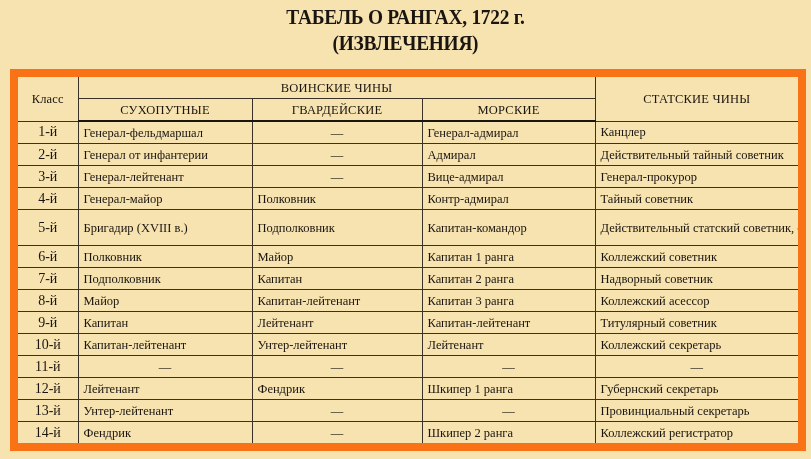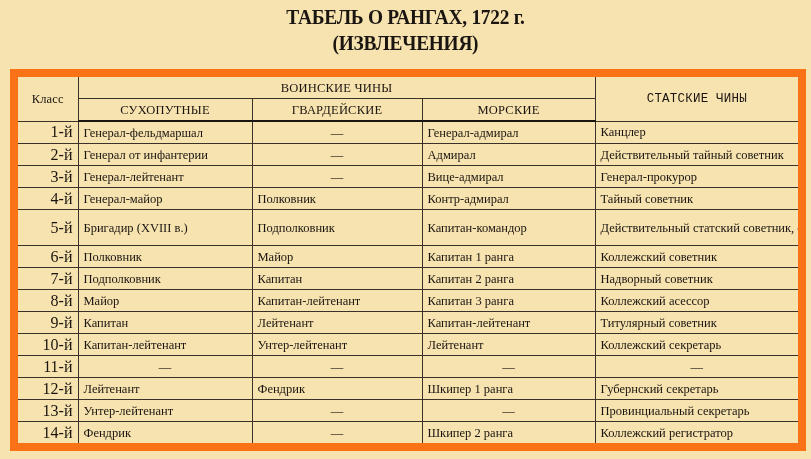--- a/index.html
+++ b/index.html
@@ -40,23 +40,23 @@
     white-space: nowrap;
   }
   table.ranks th {
     text-align: center;
     font-size: 12.5px;
     letter-spacing: 0.2px;
   }
   th.h-klass { font-weight: bold; font-size: 11px; border-right: 2px solid #1a1510; }
   th.h-group { height: 22px; border-bottom: 2px solid #1a1510; }
   th.h-sub { height: 21px; }
-  th.h-civil { border-left: 2px solid #1a1510; font-family: Liberation Mono, monospace; }
+  th.h-civil { border-left: 2px solid #1a1510; }
   tr.head-last th { border-bottom: 2px solid #1a1510; }
-  td.klass { text-align: right; font-weight: bold; font-size: 16px; border-right: 2px solid #1a1510; margin-left: 8px; }
+  td.klass { text-align: center; font-weight: bold; font-size: 14px; border-right: 2px solid #1a1510; margin-left: 8px; }
   td.dash { text-align: center; }
   td.civil { border-left: 2px solid #1a1510; white-space: normal; margin-left: 20px; }
   tr.tall td { height: 35px; }
 </style>
 </head>
 <body>
 
 <div class="title">
   <div>ТАБЕЛЬ О РАНГАХ, 1722 г.</div>
   <div>(ИЗВЛЕЧЕНИЯ)</div>

